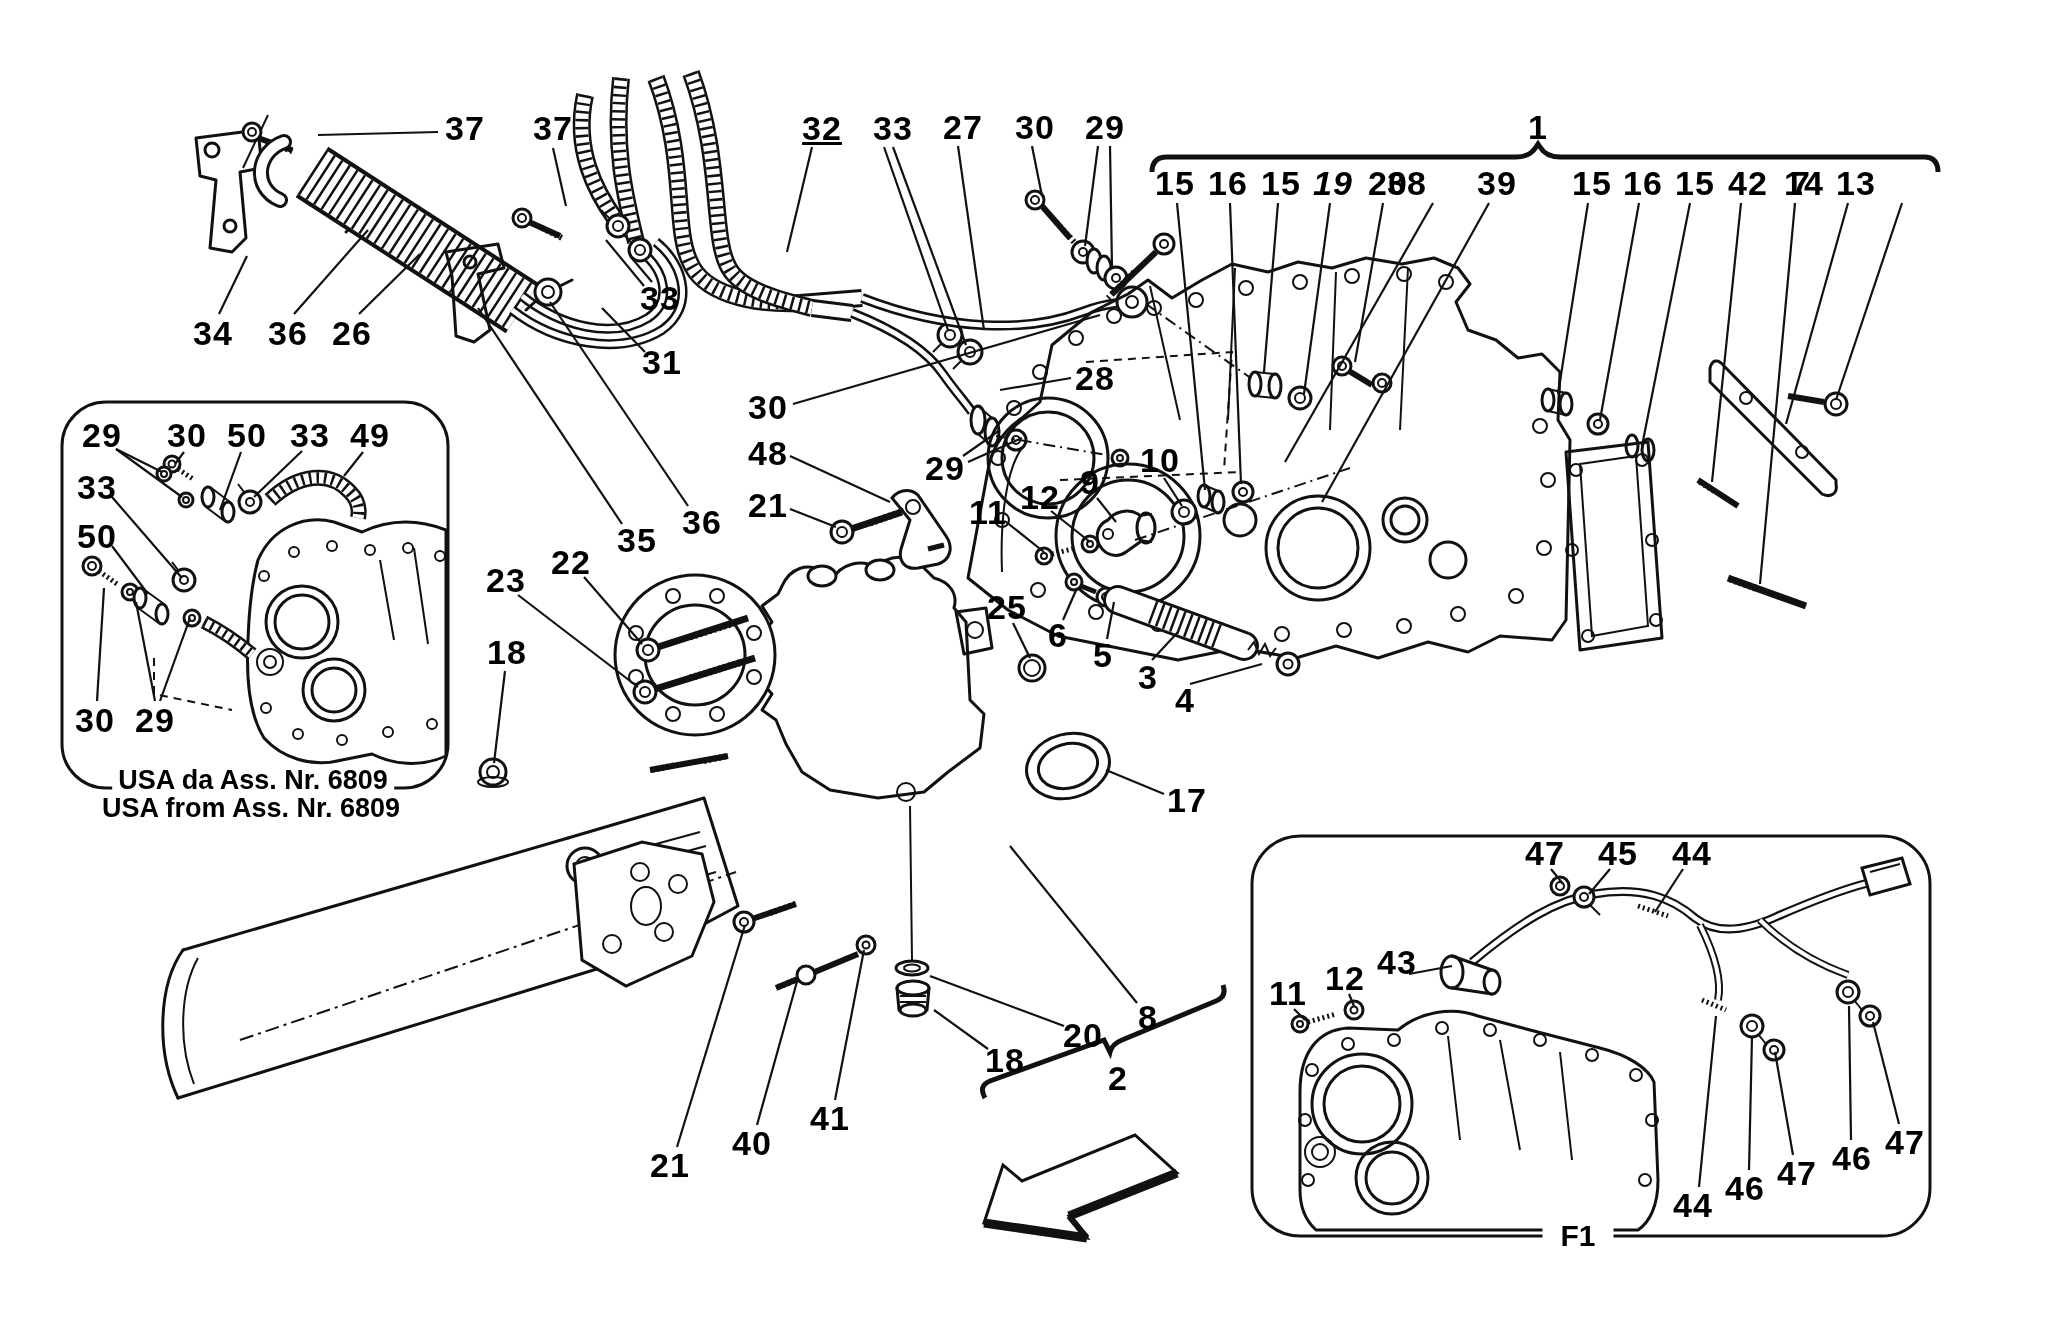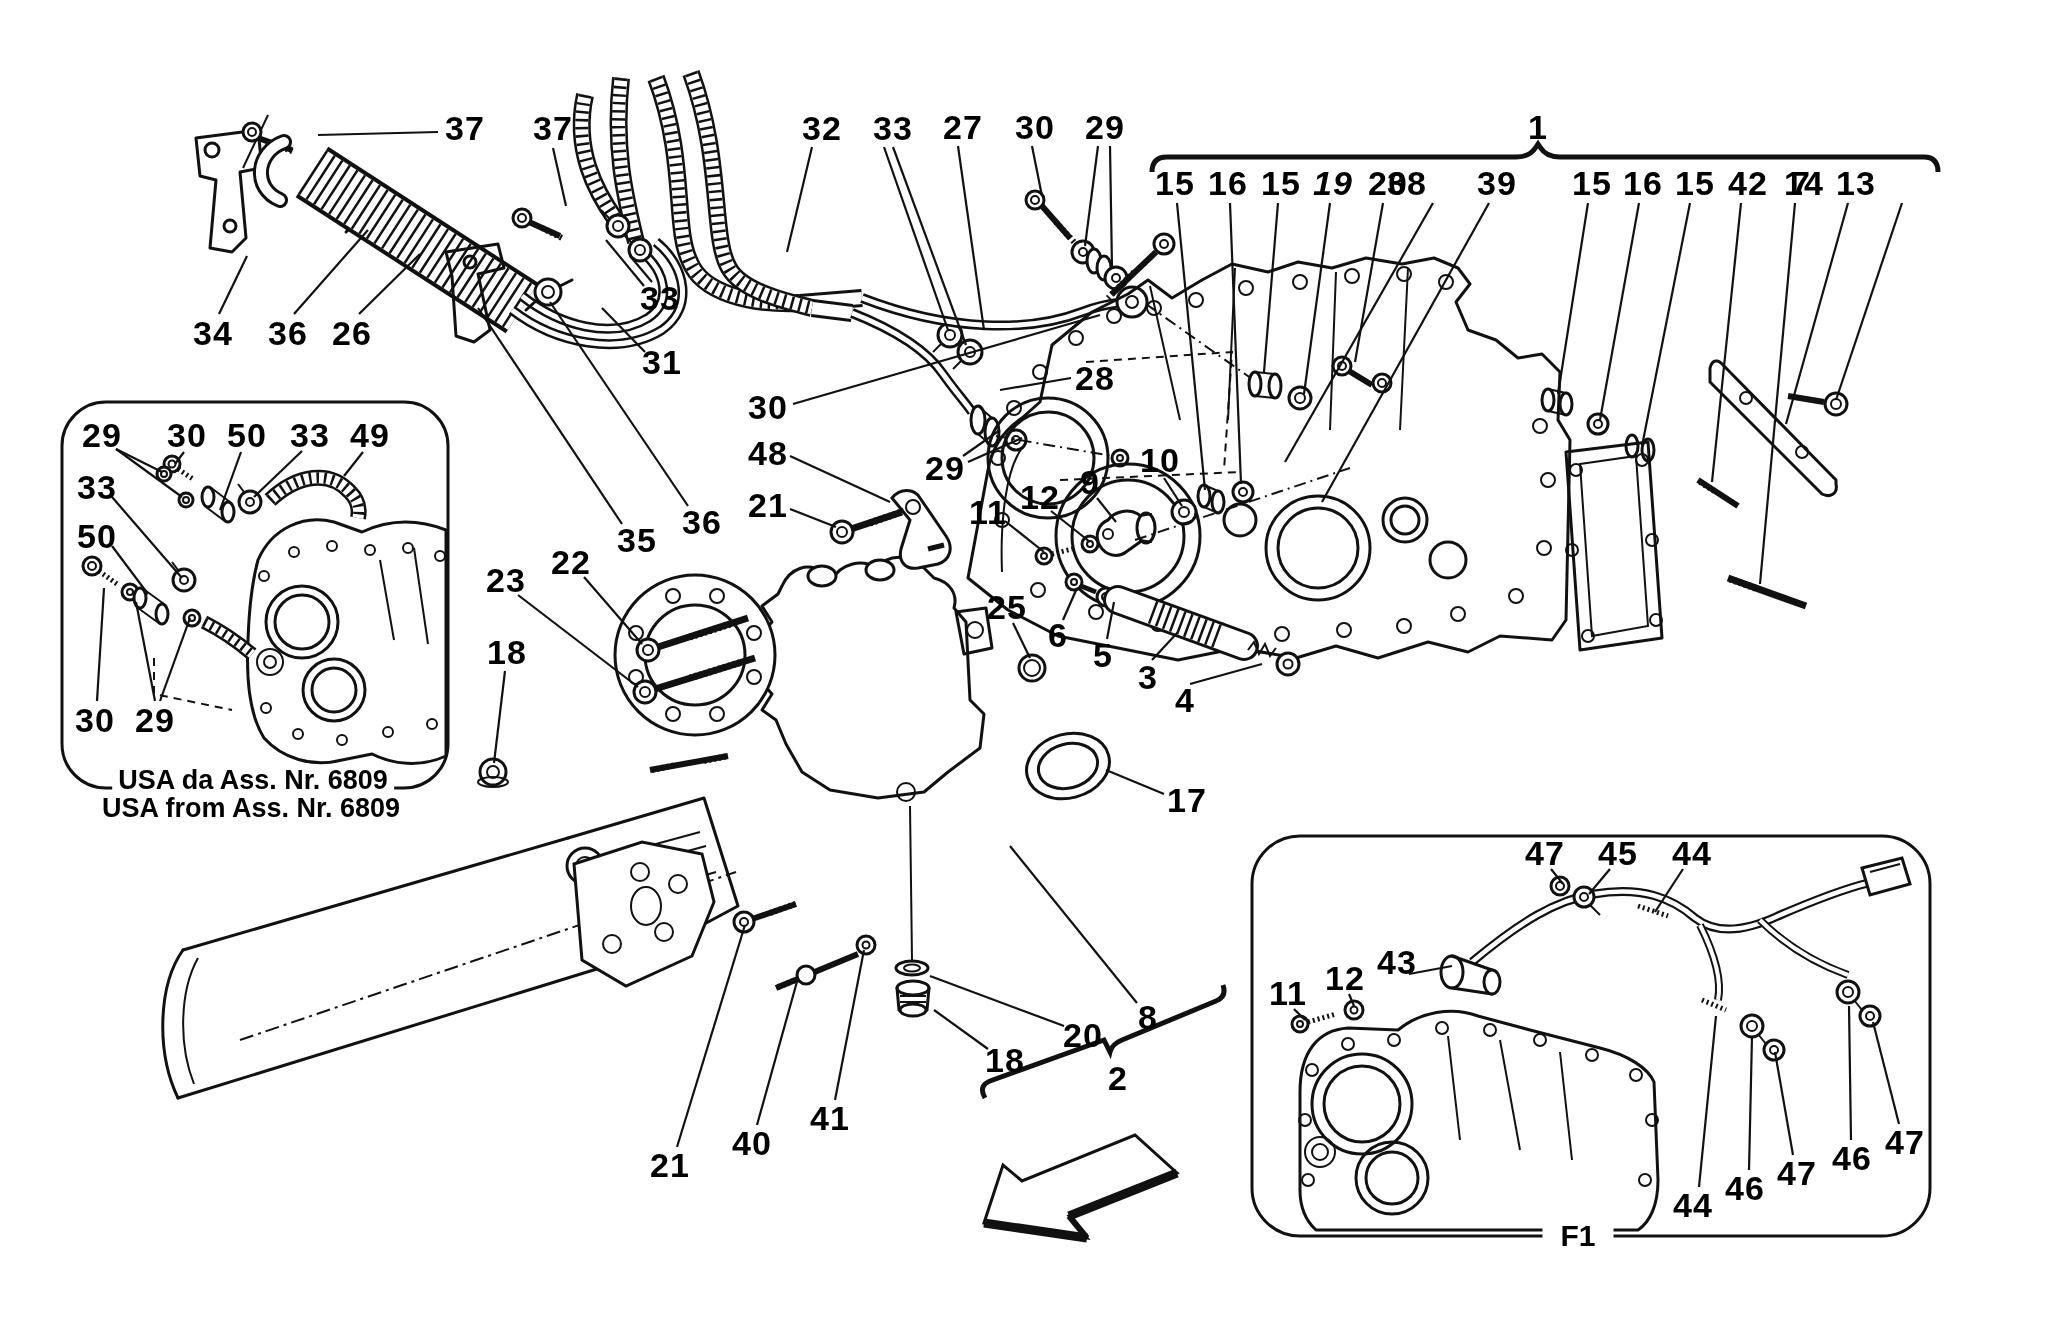--- a/index.html
+++ b/index.html
@@ -588,21 +588,21 @@
     </svg>
 
 <div id="callout-layer">
       <div class="callout" style="left: 465px; top: 128px;">37</div>
       <div class="callout" style="left: 553px; top: 128px;">37</div>
       <div class="callout" style="left: 213px; top: 333px;">34</div>
       <div class="callout" style="left: 288px; top: 333px;">36</div>
       <div class="callout" style="left: 352px; top: 333px;">26</div>
       <div class="callout" style="left: 660px; top: 298px;">33</div>
       <div class="callout" style="left: 662px; top: 362px;">31</div>
-      <div class="callout" style="left: 822px; top: 128px;">32</div>
+      <div class="callout" style="left: 822px; top: 128px; text-decoration: underline;">32</div>
       <div class="callout" style="left: 893px; top: 128px;">33</div>
       <div class="callout" style="left: 963px; top: 127px;">27</div>
       <div class="callout" style="left: 1035px; top: 127px;">30</div>
       <div class="callout" style="left: 1105px; top: 127px;">29</div>
       <div class="callout" style="left: 1095px; top: 378px;">28</div>
       <div class="callout" style="left: 768px; top: 407px;">30</div>
       <div class="callout" style="left: 945px; top: 468px;">29</div>
       <div class="callout" style="left: 768px; top: 453px;">48</div>
       <div class="callout" style="left: 768px; top: 505px;">21</div>
       <div class="callout" style="left: 637px; top: 540px;">35</div>

